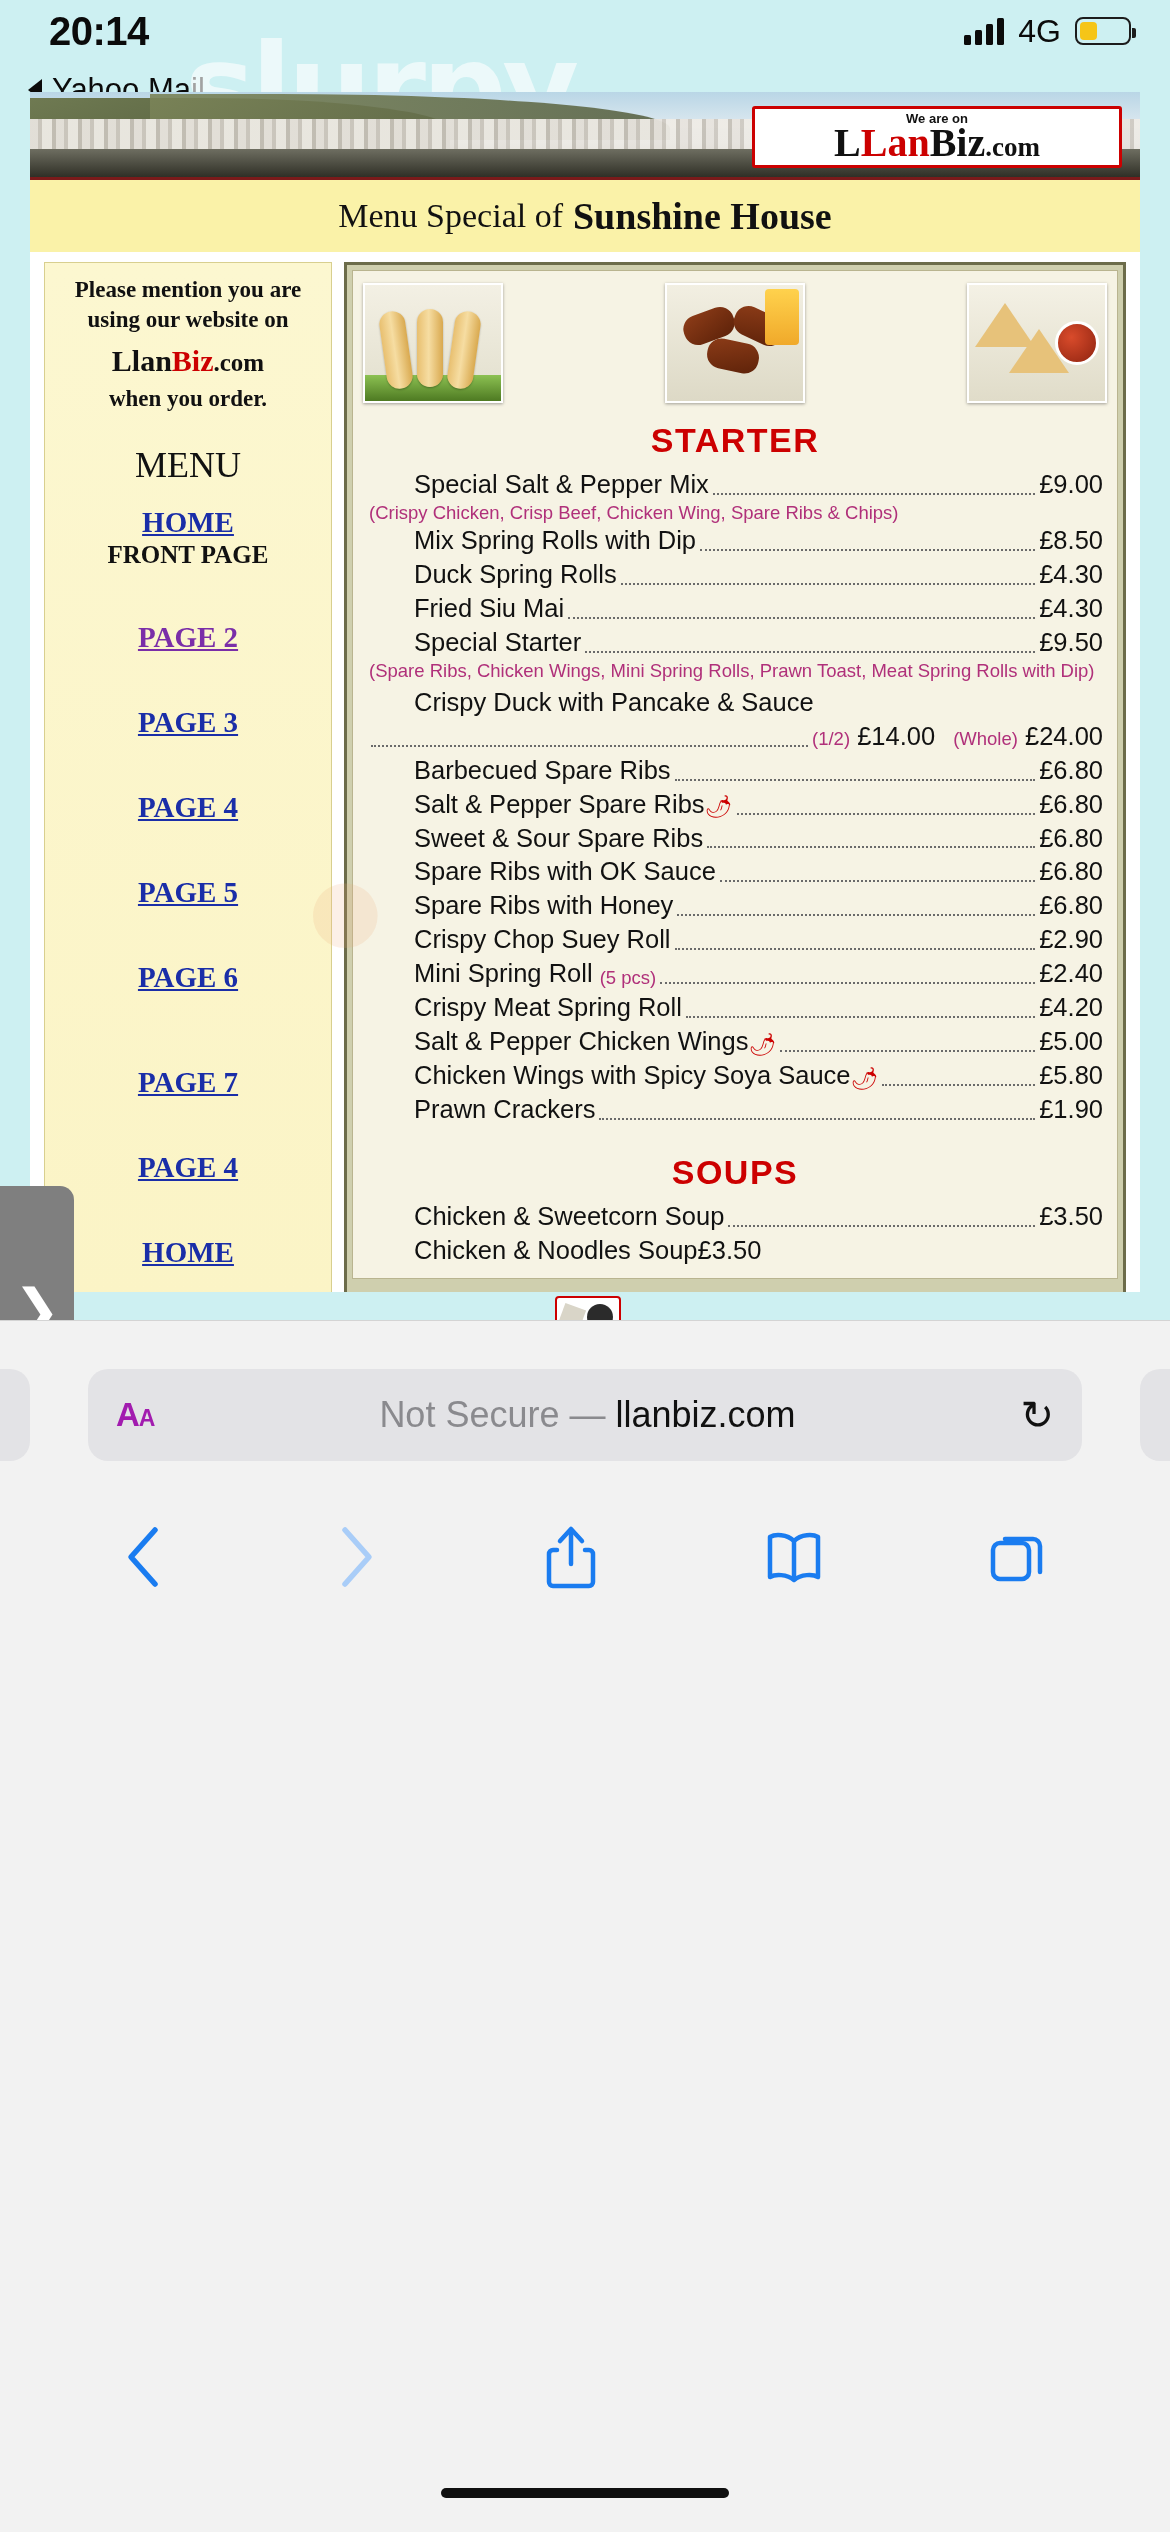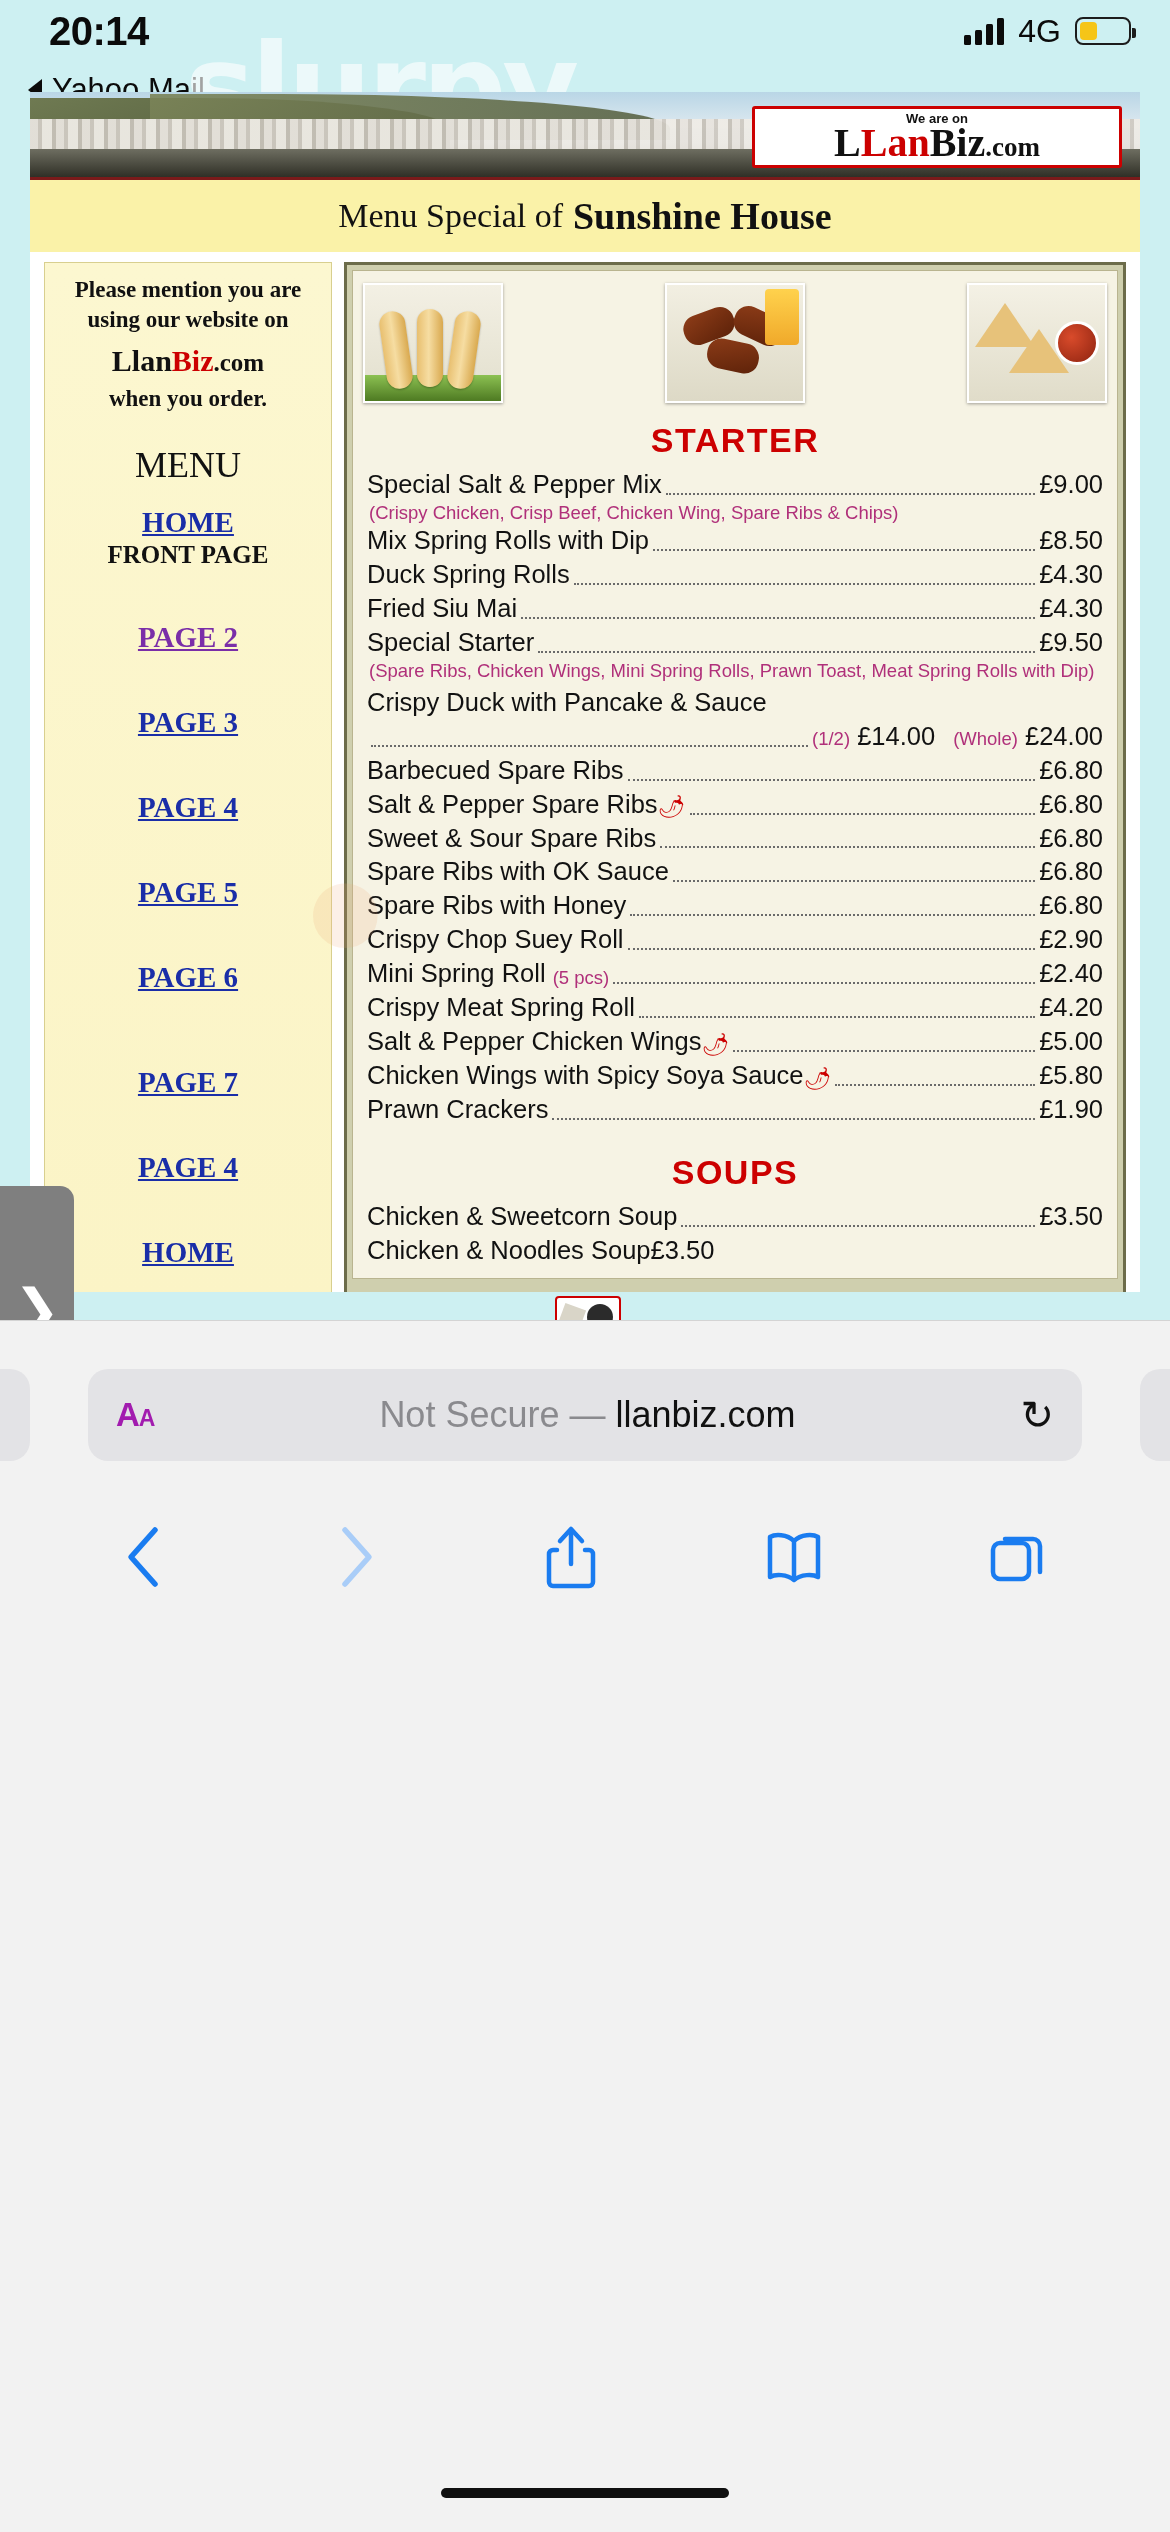--- a/index.html
+++ b/index.html
@@ -168,21 +168,21 @@
     background:radial-gradient(circle at 35% 35%,#d94b2b,#8e2310);
     border:3px solid #fff;
   }
 
   .sect-h{
     text-align:center; color:#c00; font-weight:700; font-size:34px; letter-spacing:1.5px;
     font-family:"Liberation Sans", sans-serif; margin:18px 0 8px;
   }
   .items{ padding:0 4px; }
   .row{ display:flex; align-items:flex-end; font-size:25.5px; color:#111; line-height:1.33; }
-  .row .nm{ white-space:nowrap; }
+  .row .nm{ white-space:nowrap;margin-left:47px; }
   .row .dots{
     flex:1; border-bottom:2.5px dotted #6a6a6a; margin:0 4px 7px; min-width:8px; height:1px;
   }
   .row .pr{ white-space:nowrap; }
   .row .chilli{ color:#c00; font-size:22px; }
   .sub{ color:#b0307a; font-size:18.5px; line-height:1.2; padding-left:2px; }
   .pcs{ color:#b0307a; font-size:18.5px; }
   .half{ text-align:right; font-size:25.5px; color:#111; }
   .half .lbl{ color:#b0307a; font-size:18.5px; }
 

